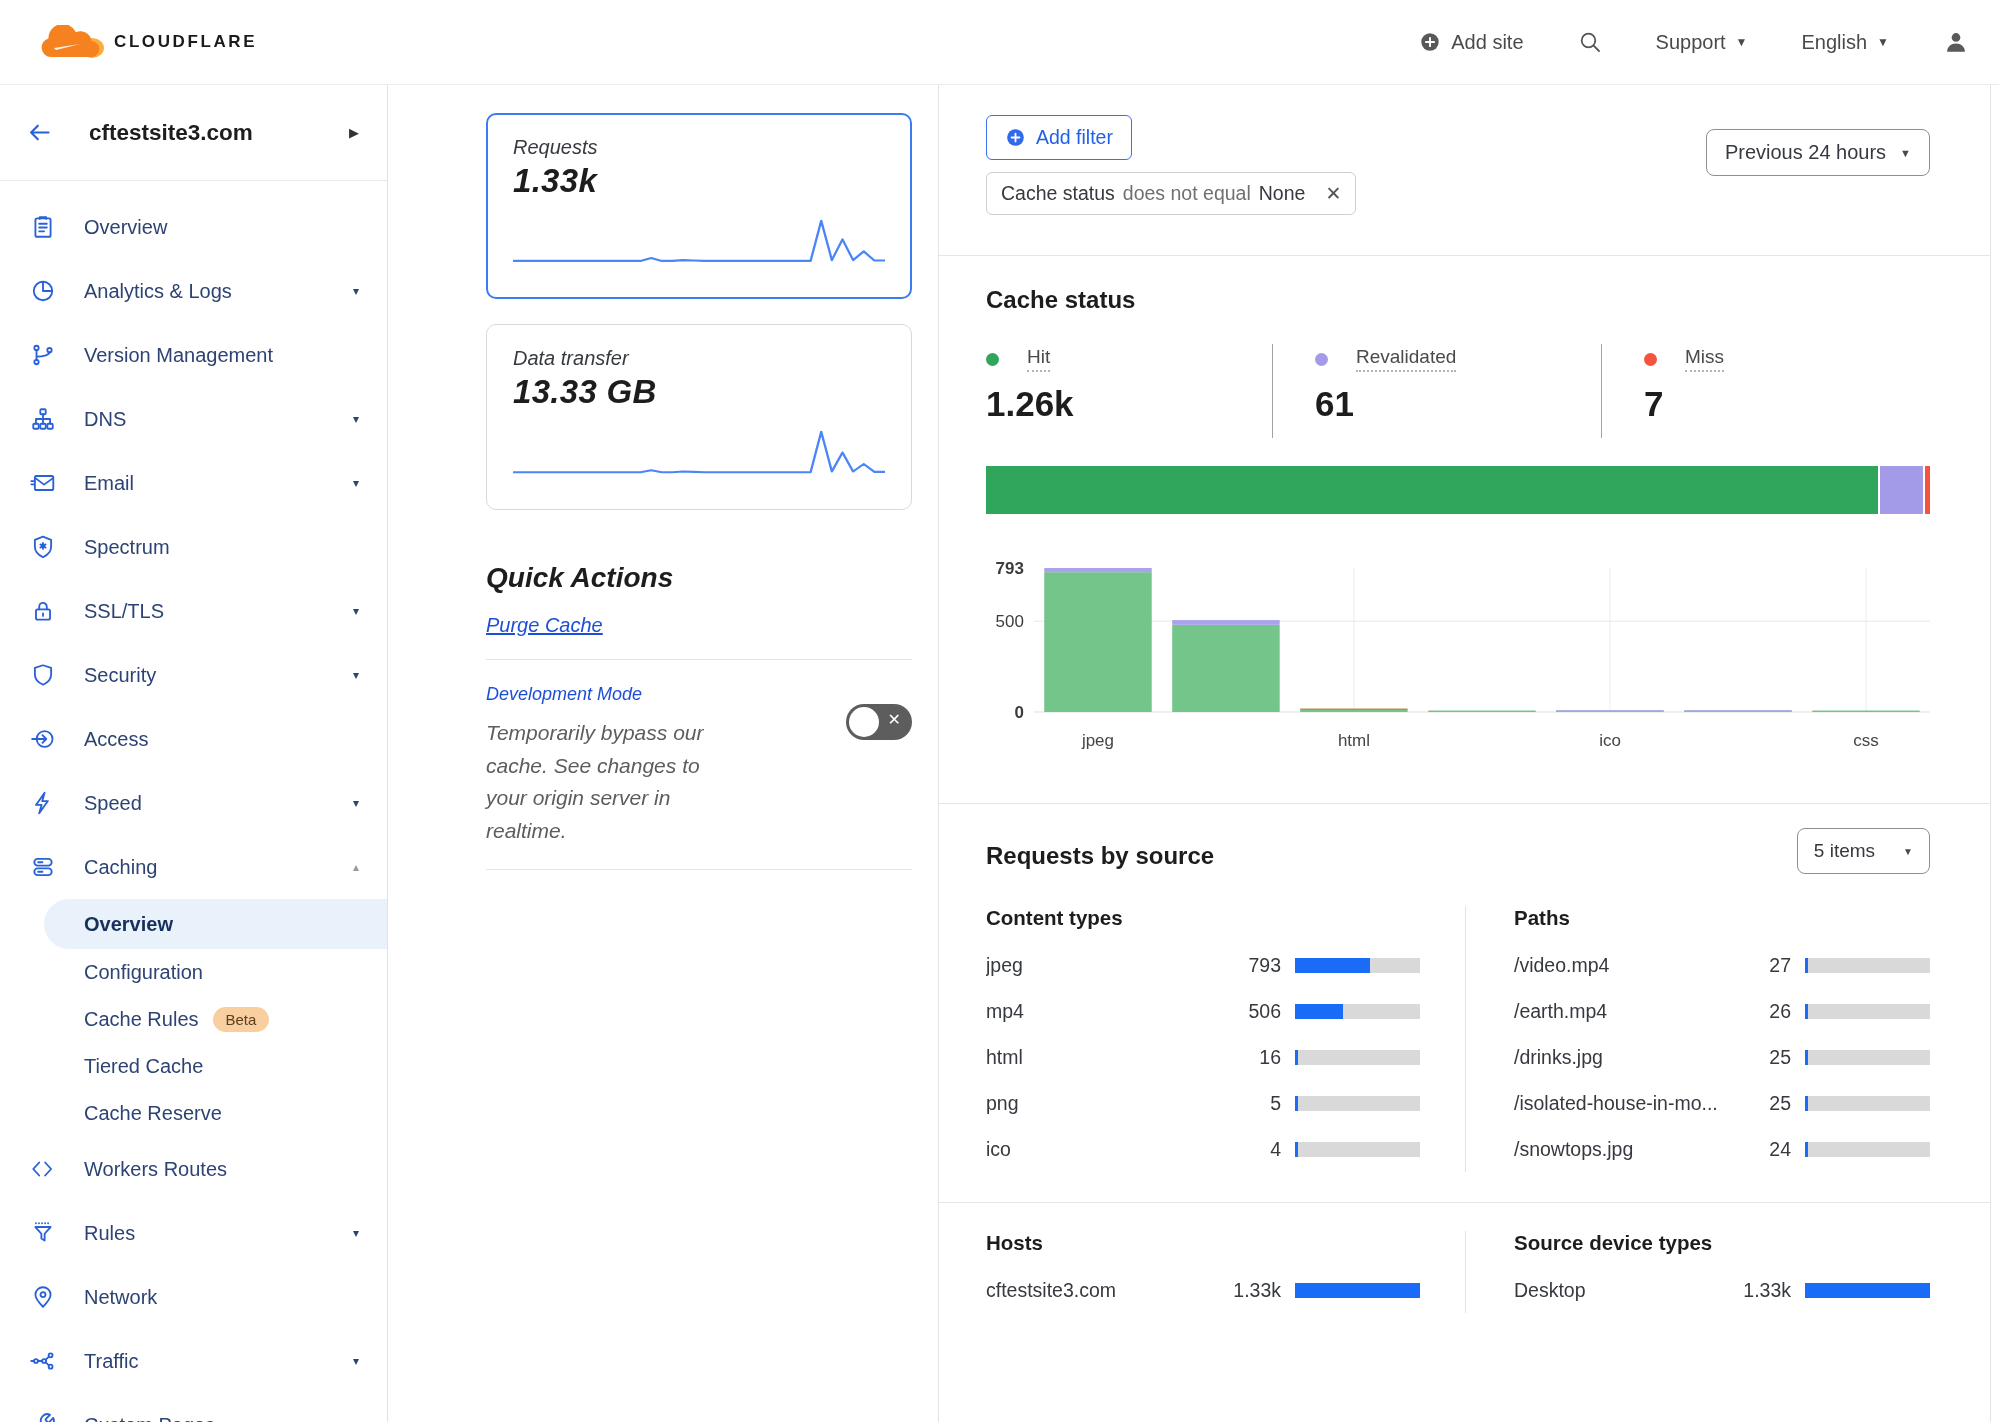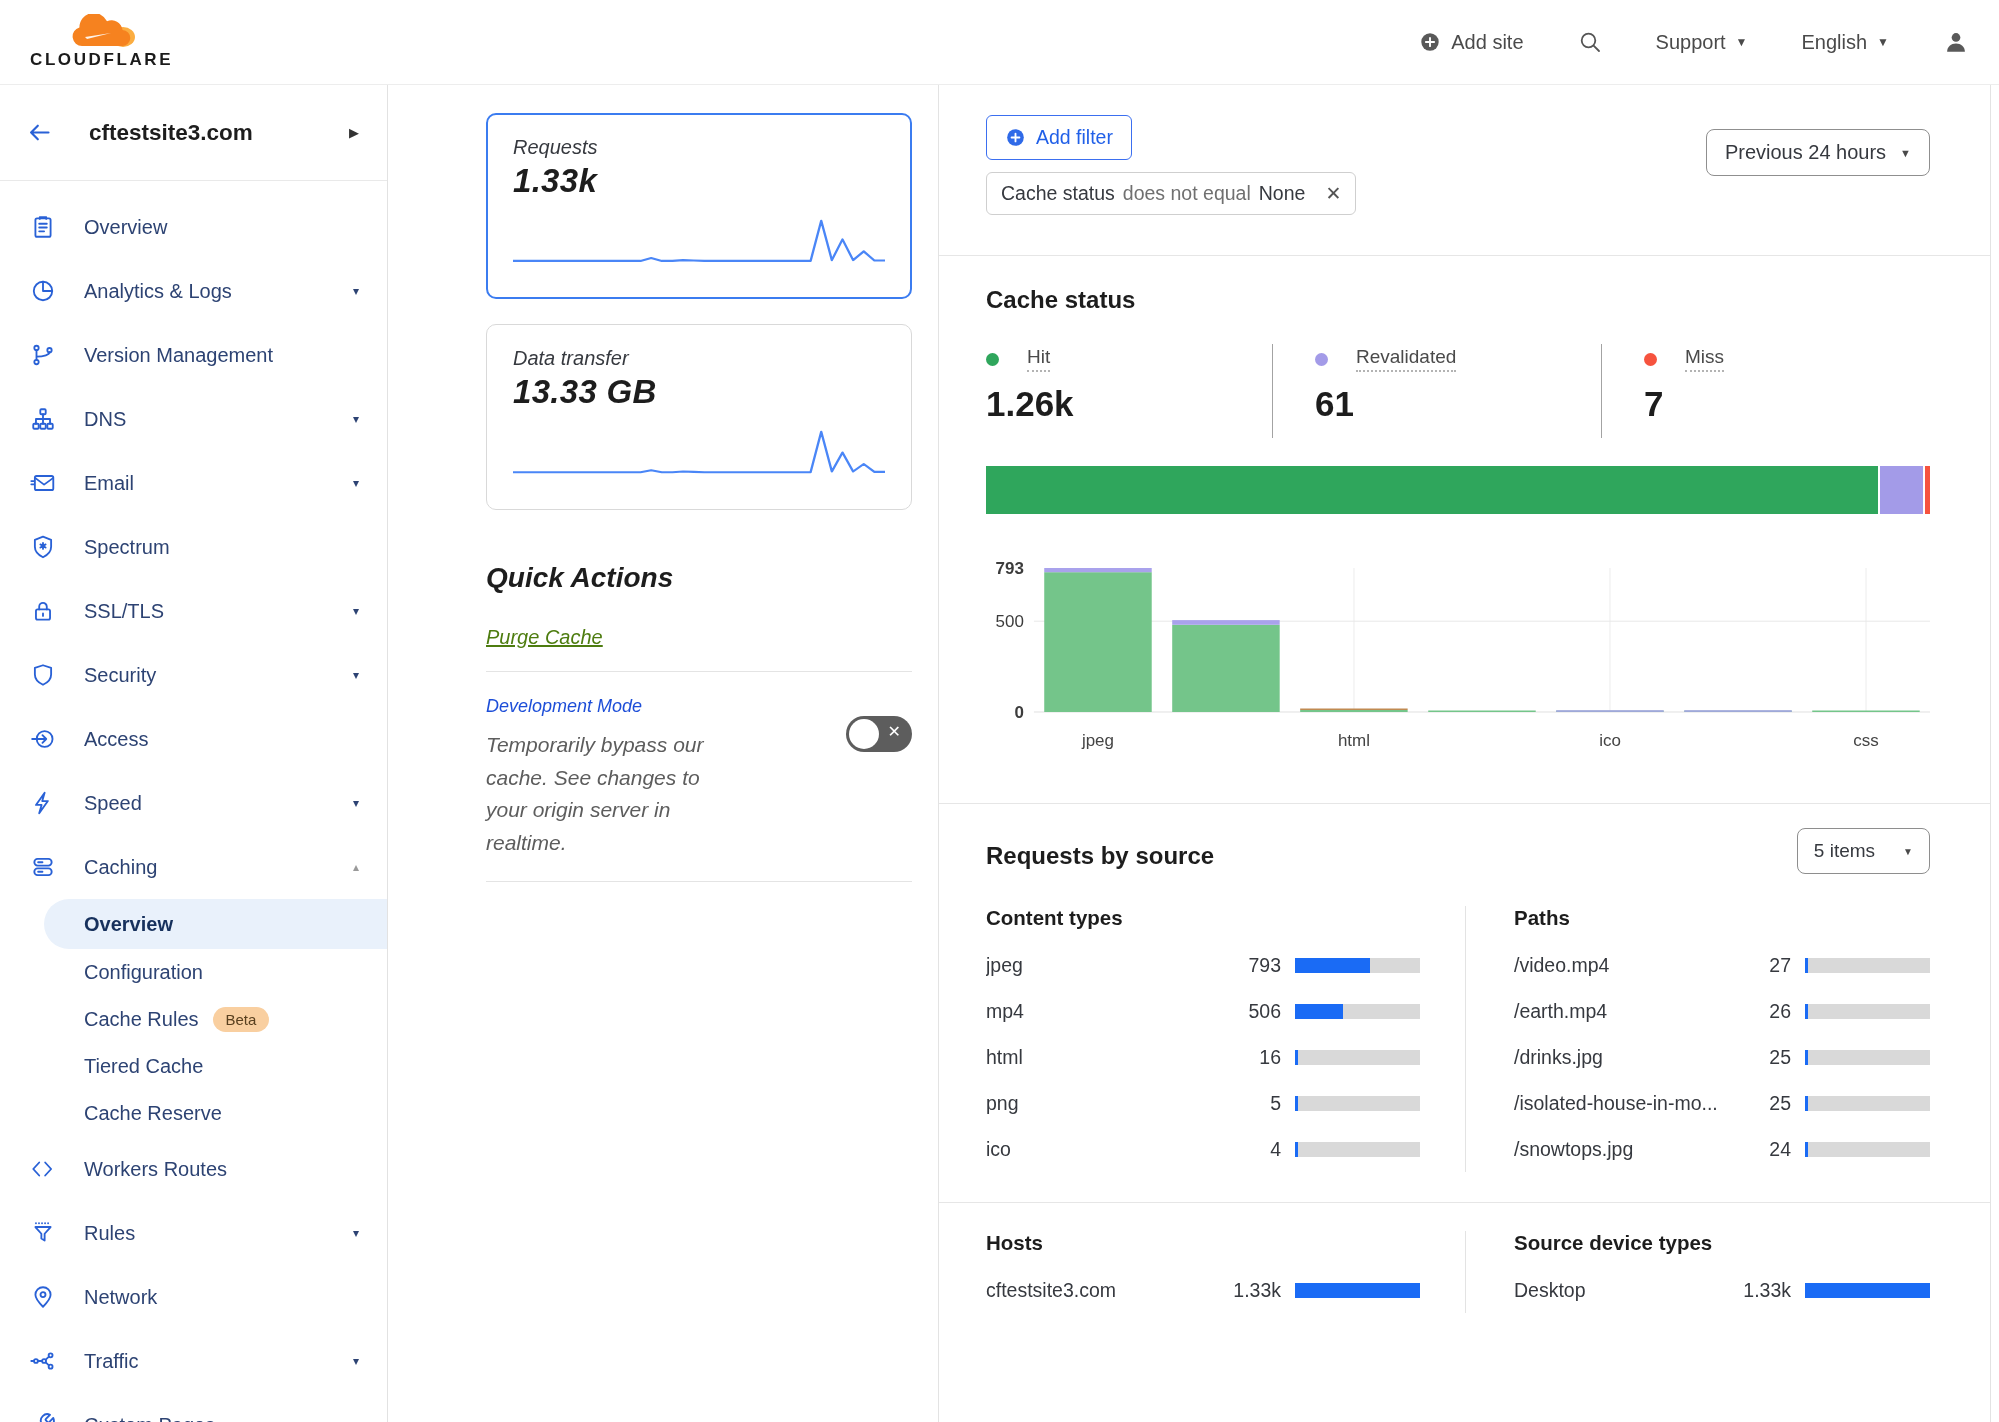--- a/index.html
+++ b/index.html
@@ -2,21 +2,21 @@
 <html><head>
 <meta charset="utf-8">
 <style>
   * { margin:0; padding:0; box-sizing:border-box; }
   html,body { width:1999px; height:1422px; overflow:hidden; background:#fff;
     font-family:"Liberation Sans","DejaVu Sans",sans-serif; color:#1d1d1d; }
 
   
   .header { height:85px; display:flex; align-items:center; padding:0 30px 0 24px;
     border-bottom:1px solid #ededed; background:#fff; }
-  .logo { display:flex; flex-direction:column; align-items:center; gap:2px; margin-left:6px; }
+  .logo { display:flex; align-items:center; gap:2px; margin-left:6px; }
   .logo-text { font-size:17px; font-weight:700; letter-spacing:2.6px; color:#1b1b1b; }
   .header-right { margin-left:auto; display:flex; align-items:center; gap:54px; }
   .hdr-item { display:flex; align-items:center; gap:10px; font-size:20px; color:#4a4a4a; cursor:pointer; }
   .tri { font-size:12px; color:#4a4a4a; }
 
   
   .main { display:flex; height:1337px; }
 
   
   .sidebar { width:388px; flex:0 0 388px; border-right:1px solid #e2e2e2; background:#fff; }
@@ -42,21 +42,21 @@
   
   .middle { width:426px; flex:0 0 426px; margin-left:98px; margin-right:26px; padding-top:28px;font-style:italic; }
   .metric-card { border:1px solid #d9d9d9; border-radius:10px; padding:22px 26px 18px;
     height:186px; cursor:pointer; background:#fff; }
   .metric-card.selected { border:2px solid #3b7cf0; padding:21px 25px 17px; }
   .metric-card + .metric-card { margin-top:25px; }
   .metric-label { font-size:20px; color:#36393f; }
   .metric-value { font-size:33px; font-weight:700; color:#1d1d1d; margin-top:3px; letter-spacing:.3px; }
   .spark { width:100%; height:50px; margin-top:16px; display:block; }
   .qa-title { margin-top:52px; font-size:28px; font-weight:700; color:#1d1d1d; }
-  .purge-link { display:inline-block; margin-top:32px; font-size:20px; color:#4d7c0f;
+  .purge-link { display:inline-block; margin-top:20px; font-size:20px; color:#1d4ed8;
     text-decoration:underline; cursor:pointer; }
   .mid-hr { border:none; border-top:1px solid #e4e4e4; margin-top:22px; }
   .dev-row { margin-top:24px; display:flex; }
   .dev-texts { flex:1; }
   .dev-title { font-size:18px; color:#1d4ed8; }
   .dev-desc { margin-top:12px; font-size:21px; color:#5d5d5d; line-height:1.55; width:245px; }
   .toggle { width:66px; height:36px; border-radius:18px; background:#5d5d5d; position:relative;
     margin-top:20px; cursor:pointer; flex:0 0 66px; }
   .toggle .knob { position:absolute; left:3px; top:3px; width:30px; height:30px; border-radius:50%; background:#fff; }
   .toggle .mark { position:absolute; right:11px; top:6px; color:#fff; font-size:16px; font-weight:700; }

